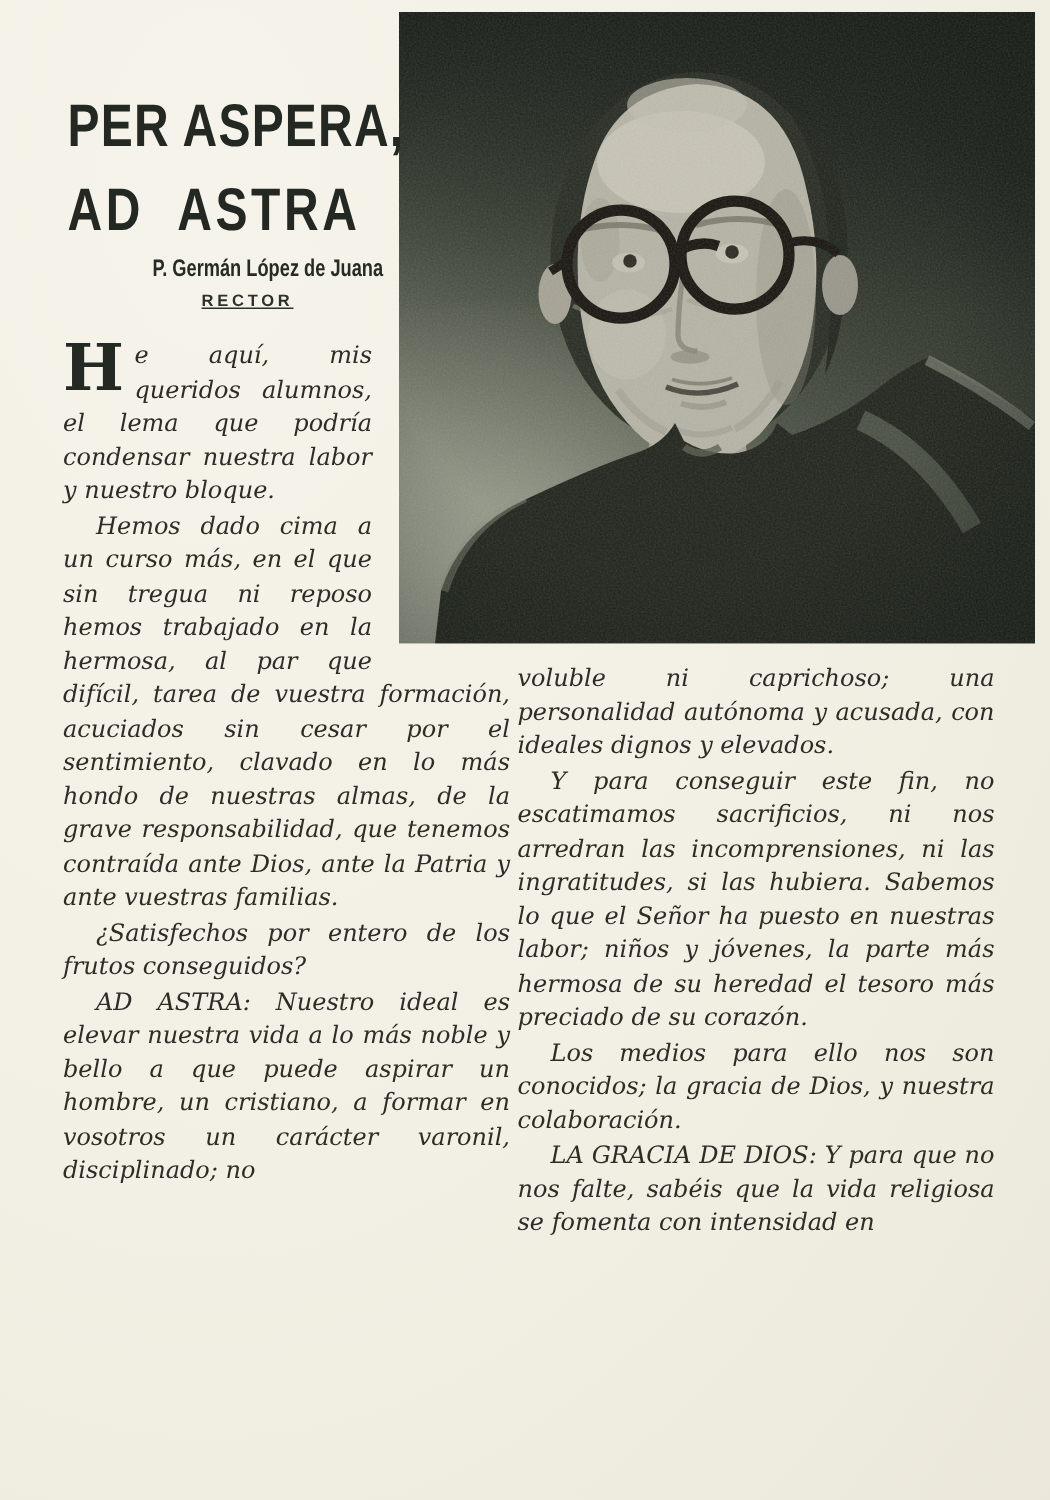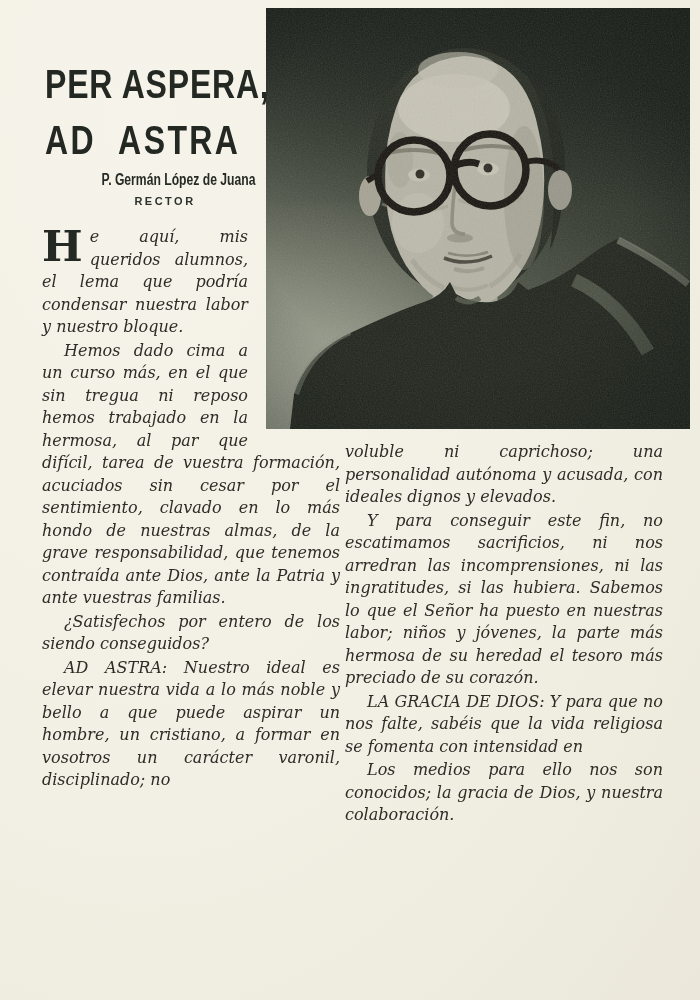--- a/index.html
+++ b/index.html
@@ -16,21 +16,21 @@
     color:#232922;font-size:40px;line-height:40px;
     transform:scaleX(0.8);transform-origin:0 0;letter-spacing:1px;}
   .t1{top:0;}
   .t2{top:56px;letter-spacing:3px;word-spacing:15px;}
   .byline{position:absolute;right:2px;top:107px;white-space:nowrap;
     font-family:"Liberation Sans",sans-serif;font-weight:700;font-size:16px;
     color:#262c25;transform:scaleX(0.76);transform-origin:100% 0;}
   .role{position:absolute;left:0;top:131px;width:100%;text-align:center;
     padding-left:28px;box-sizing:border-box;
     font-family:"Liberation Sans",sans-serif;font-weight:700;font-size:11px;
-    letter-spacing:2.5px;color:#2c322b;}
+    letter-spacing:2.5px;color:#2c322b;text-decoration:underline;}
   
   .col{position:absolute;font-style:italic;font-size:16px;line-height:22.5px;}
   .col p{margin:0 0 1px 0;text-indent:22px;text-align:justify;}
   .col p.no-indent{text-indent:0;}
   .col-left{left:42px;top:226px;width:298px;}
   .col-right{left:345px;top:441px;width:318px;}
   .photo-spacer{float:right;width:92px;height:210px;}
   .dropcap{float:left;font-style:normal;font-weight:700;font-size:43px;
     line-height:35px;padding:3px 7px 0 0;color:#242a23;}
 </style>
@@ -130,24 +130,24 @@
     <div class="t1">PER ASPERA,</div>
     <div class="t2">AD ASTRA</div>
     <div class="byline">P. Germán López de Juana</div>
     <div class="role">RECTOR</div>
   </header>
 
   <section class="col col-left">
     <div class="photo-spacer"></div>
     <p class="no-indent"><span class="dropcap">H</span><span>e aquí, mis queridos alumnos, el lema que podría condensar nuestra labor y nuestro bloque.</span></p>
     <p>Hemos dado cima a un curso más, en el que sin tregua ni reposo hemos trabajado en la hermosa, al par que difícil, tarea de vuestra formación, acuciados sin cesar por el sentimiento, clavado en lo más hondo de nuestras almas, de la grave responsabilidad, que tenemos contraída ante Dios, ante la Patria y ante vuestras familias.</p>
-    <p>¿Satisfechos por entero de los siendo conseguidos?</p>
+    <p>¿Satisfechos por entero de los frutos conseguidos?</p>
     <p>AD ASTRA: Nuestro ideal es elevar nuestra vida a lo más noble y bello a que puede aspirar un hombre, un cristiano, a formar en vosotros un carácter varonil, disciplinado; no</p>
   </section>
 
   <section class="col col-right">
     <p class="no-indent">voluble ni caprichoso; una personalidad autónoma y acusada, con ideales dignos y elevados.</p>
     <p>Y para conseguir este fin, no escatimamos sacrificios, ni nos arredran las incomprensiones, ni las ingratitudes, si las hubiera. Sabemos lo que el Señor ha puesto en nuestras labor; niños y jóvenes, la parte más hermosa de su heredad el tesoro más preciado de su corazón.</p>
+    <p>Los medios para ello nos son conocidos; la gracia de Dios, y nuestra colaboración.</p>
     <p>LA GRACIA DE DIOS: Y para que no nos falte, sabéis que la vida religiosa se fomenta con intensidad en</p>
-    <p>Los medios para ello nos son conocidos; la gracia de Dios, y nuestra colaboración.</p>
   </section>
 
 </div>
 
 </body></html>

